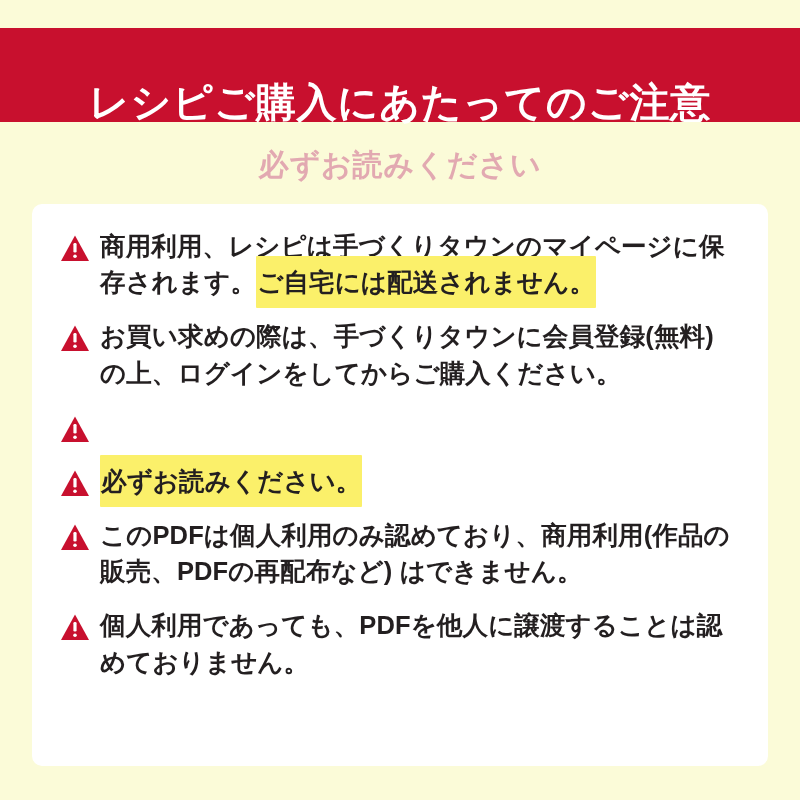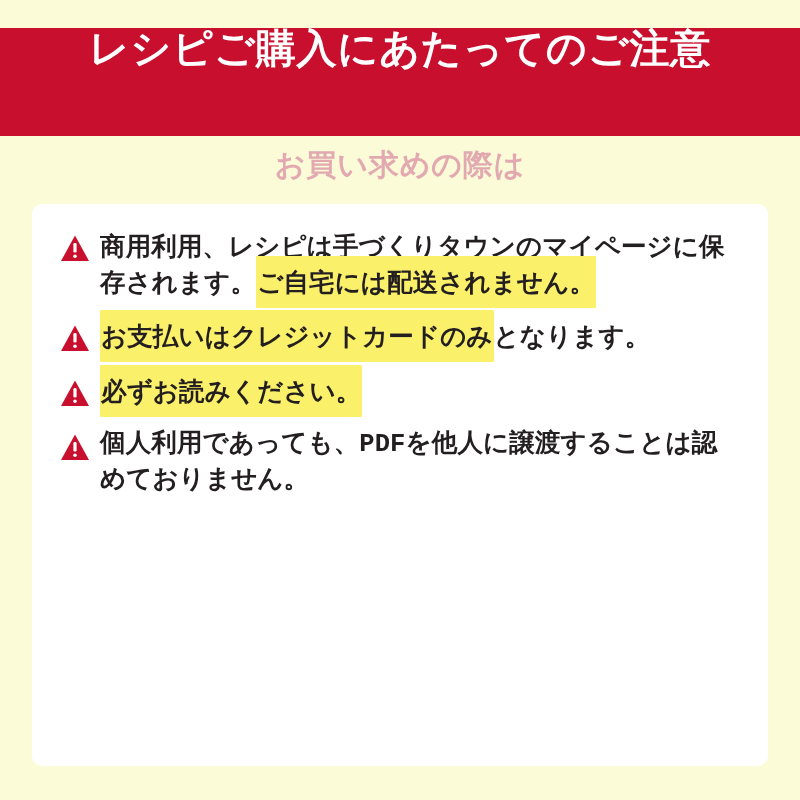--- a/index.html
+++ b/index.html
@@ -19,24 +19,24 @@
     height: 800px;
     background: #fbfbd8;
     box-sizing: border-box;
   }
   
   .header-band {
     position: absolute;
     top: 28px;
     left: 0;
     width: 800px;
-    height: 108px;
+    height: 94px;
     background: #c8102e;
     display: flex;
-    align-items: flex-start;
+    align-items: flex-end;
     justify-content: center;
   }
   .header-title {
     color: #ffffff;
     font-size: 40px;
     font-weight: bold;
     letter-spacing: 0.02em;
     line-height: 1;
     white-space: nowrap;
   }
@@ -68,21 +68,20 @@
     margin: 0;
     padding: 0;
   }
   .notice-item {
     display: flex;
     align-items: flex-start;
     margin-bottom: 18px;
   }
   .notice-item:last-child {
     margin-bottom: 8px;
-    font-family: Liberation Mono, monospace;
   }
   .warn-icon {
     flex: 0 0 auto;
     width: 30px;
     height: 30px;
     margin-right: 10px;
     margin-top: 6px;
   }
   .warn-icon svg {
     display: block;
@@ -104,58 +103,77 @@
 </style>
 </head>
 <body>
 
 <div class="page">
 
   <div class="header-band">
     <div class="header-title">レシピご購入にあたってのご注意</div>
   </div>
 
-  <div class="subtitle">お買い求めの際は</div>
+  <div class="subtitle">必ずお読みください</div>
 
   <div class="card">
     <ul class="notice-list">
       <li class="notice-item">
         <span class="warn-icon">
           <svg viewBox="0 0 30 30" xmlns="http://www.w3.org/2000/svg">
             <path d="M15 1.5 L29 27 L1 27 Z" fill="#c8102e"></path>
             <rect x="13.4" y="9" width="3.2" height="9.6" rx="1.3" fill="#ffffff"></rect>
             <circle cx="15" cy="22.3" r="1.8" fill="#ffffff"></circle>
           </svg>
         </span>
         <span class="notice-text"><span>商用利用、レシピは手づくりタウンのマイページに保存されます。</span><span class="hl">ご自宅には配送されません。</span></span>
       </li>
 
+      <li class="notice-item">
+        <span class="warn-icon">
+          <svg viewBox="0 0 30 30" xmlns="http://www.w3.org/2000/svg">
+            <path d="M15 1.5 L29 27 L1 27 Z" fill="#c8102e"></path>
+            <rect x="13.4" y="9" width="3.2" height="9.6" rx="1.3" fill="#ffffff"></rect>
+            <circle cx="15" cy="22.3" r="1.8" fill="#ffffff"></circle>
+          </svg>
+        </span>
+        <span class="notice-text"><span>お買い求めの際は、手づくりタウンに会員登録(無料)の上、ログインをしてからご購入ください。</span></span>
+      </li>
 
       <li class="notice-item">
         <span class="warn-icon">
           <svg viewBox="0 0 30 30" xmlns="http://www.w3.org/2000/svg">
             <path d="M15 1.5 L29 27 L1 27 Z" fill="#c8102e"></path>
             <rect x="13.4" y="9" width="3.2" height="9.6" rx="1.3" fill="#ffffff"></rect>
             <circle cx="15" cy="22.3" r="1.8" fill="#ffffff"></circle>
           </svg>
         </span>
-        <span class="notice-text"><span class="hl">お支払いはクレジットカードのみ</span><span>となります。</span></span>
       </li>
 
       <li class="notice-item">
         <span class="warn-icon">
           <svg viewBox="0 0 30 30" xmlns="http://www.w3.org/2000/svg">
             <path d="M15 1.5 L29 27 L1 27 Z" fill="#c8102e"></path>
             <rect x="13.4" y="9" width="3.2" height="9.6" rx="1.3" fill="#ffffff"></rect>
             <circle cx="15" cy="22.3" r="1.8" fill="#ffffff"></circle>
           </svg>
         </span>
         <span class="notice-text"><span class="hl">必ずお読みください。</span></span>
       </li>
 
+      <li class="notice-item">
+        <span class="warn-icon">
+          <svg viewBox="0 0 30 30" xmlns="http://www.w3.org/2000/svg">
+            <path d="M15 1.5 L29 27 L1 27 Z" fill="#c8102e"></path>
+            <rect x="13.4" y="9" width="3.2" height="9.6" rx="1.3" fill="#ffffff"></rect>
+            <circle cx="15" cy="22.3" r="1.8" fill="#ffffff"></circle>
+          </svg>
+        </span>
+        <span class="notice-text"><span>このPDFは個人利用のみ認めており、商用利用(作品の販売、PDFの再配布など) はできません。</span></span>
+      </li>
 
       <li class="notice-item">
         <span class="warn-icon">
           <svg viewBox="0 0 30 30" xmlns="http://www.w3.org/2000/svg">
             <path d="M15 1.5 L29 27 L1 27 Z" fill="#c8102e"></path>
             <rect x="13.4" y="9" width="3.2" height="9.6" rx="1.3" fill="#ffffff"></rect>
             <circle cx="15" cy="22.3" r="1.8" fill="#ffffff"></circle>
           </svg>
         </span>
         <span class="notice-text"><span>個人利用であっても、PDFを他人に譲渡することは認めておりません。</span></span>

